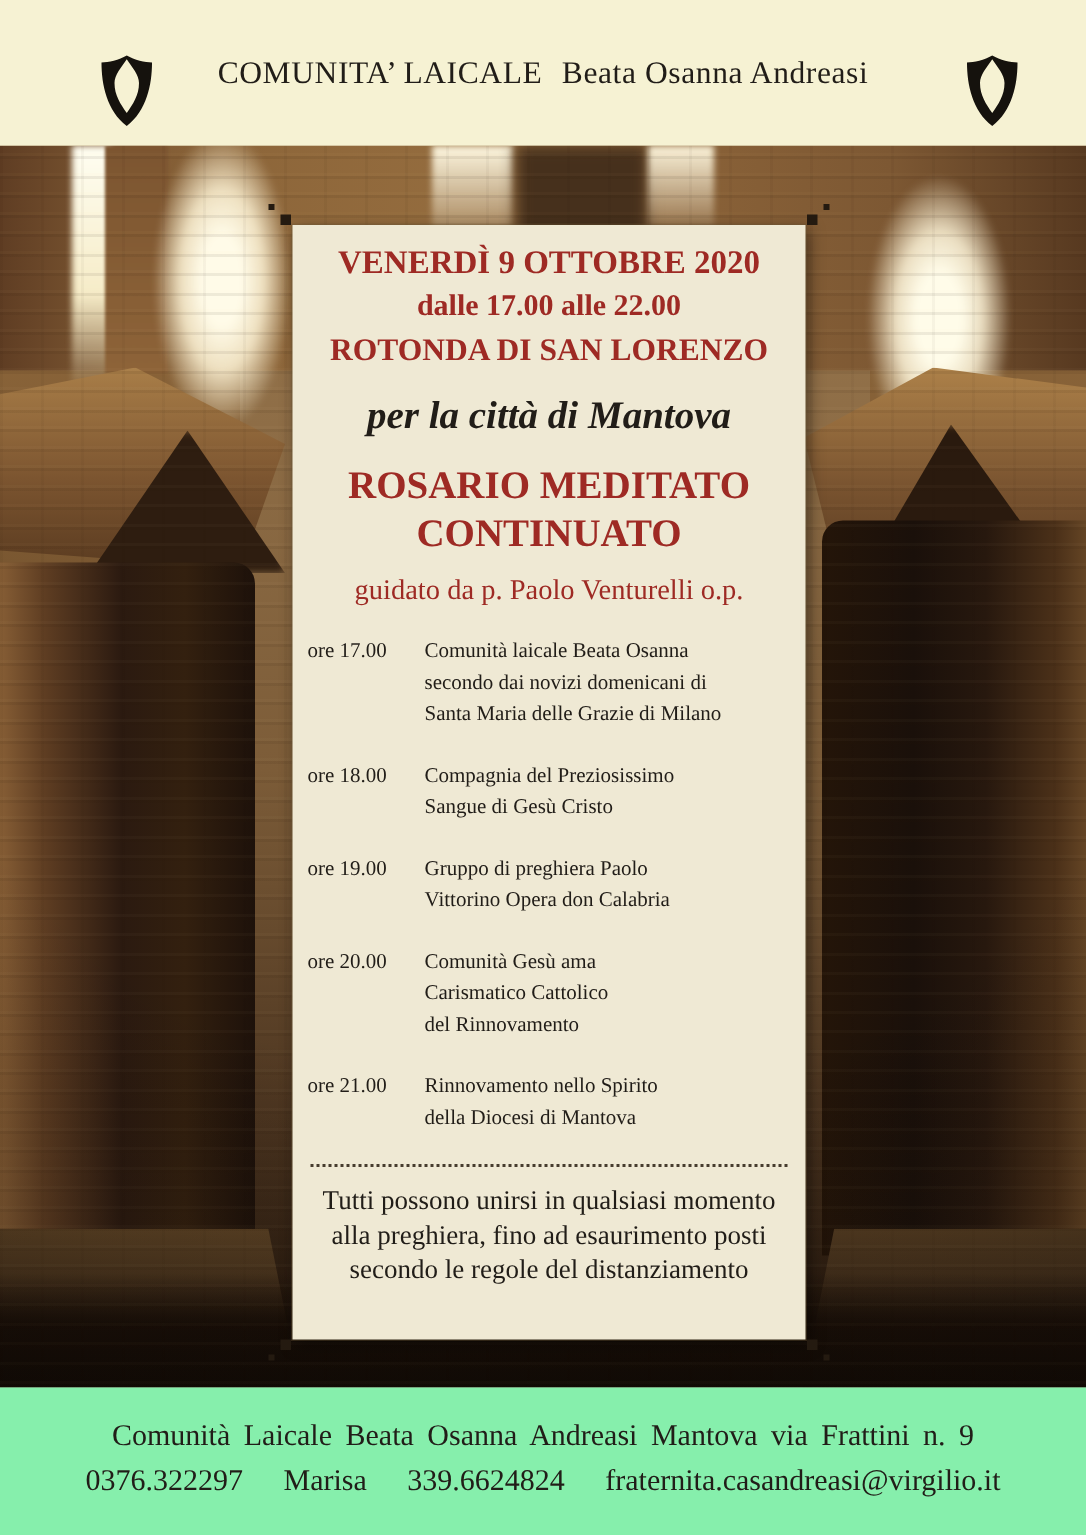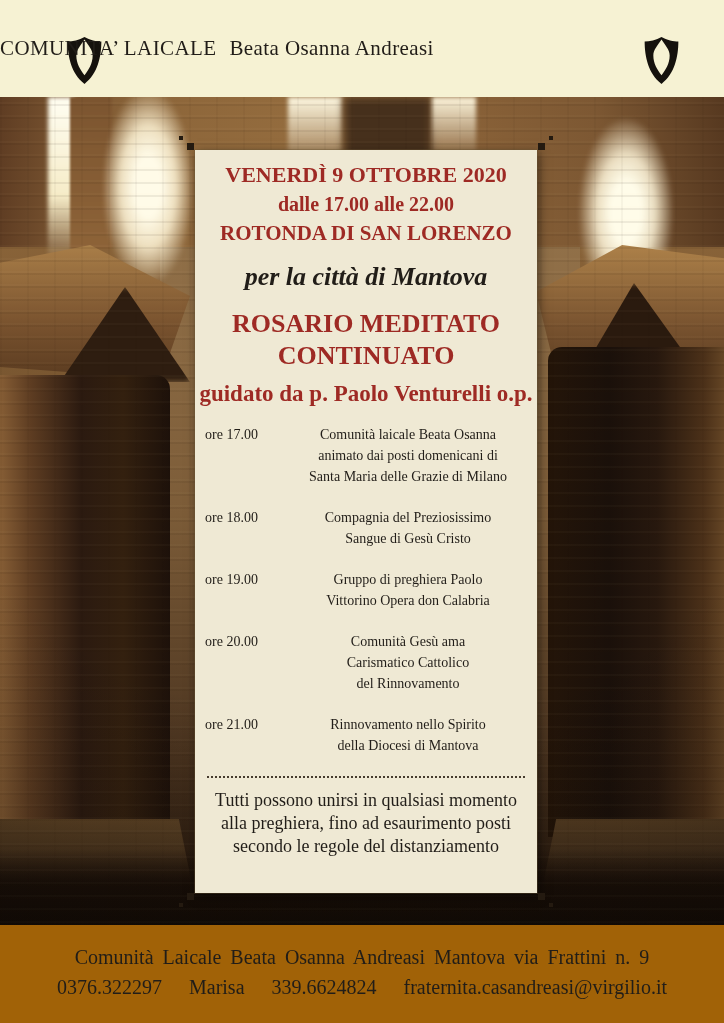--- a/index.html
+++ b/index.html
@@ -4,21 +4,21 @@
 <style>
   html,body{margin:0;padding:0}
   body{
     width:724px;height:1023px;position:relative;overflow:hidden;
     background:#f6f2d3;
     font-family:"Liberation Serif","DejaVu Serif",serif;
     color:#211d18;
   }
   
   .header{position:absolute;top:0;left:0;width:724px;height:97px;background:#f6f2d3;z-index:6}
-  .header-title{position:absolute;top:0;left:0;right:0;height:97px;display:flex;align-items:center;gap:13px;font-size:21px;letter-spacing:.4px;color:#211d18}
+  .header-title{position:absolute;top:0;left:0;right:0;height:97px;display:flex;align-items:center;justify-content:center;gap:13px;font-size:21px;letter-spacing:.4px;color:#211d18}
   .shield{position:absolute;top:36px;width:37px;height:49px}
   .shield.left{left:66px}
   .shield.right{right:44px}
   
   .photo{position:absolute;top:97px;left:0;width:724px;height:828px;overflow:hidden;
     background:linear-gradient(180deg,#94703f 0%,#8a6439 16%,#76542f 38%,#5a3d23 60%,#352213 80%,#1d120b 100%);}
   .photo>div{position:absolute}
   .ph-mid{left:160px;top:120px;width:420px;height:660px;background:linear-gradient(180deg,#93724a 0%,#7c5c38 45%,#4c3520 80%,#2a1b0f 100%)}
   .ph-top-bricks{left:0;top:0;width:724px;height:150px;
     background:linear-gradient(90deg,#5f3d23 0%,#7c5732 10%,#8d663a 22%,#946c3e 42%,#8a6238 62%,#7d5833 82%,#573920 100%)}
@@ -55,29 +55,29 @@
   .tl1{left:-8px;top:-7px}.tl2{left:-16px;top:-14px}
   .tr1{right:-8px;top:-7px}.tr2{right:-16px;top:-14px}
   .bl1{left:-8px;bottom:-7px}.bl2{left:-16px;bottom:-14px}
   .br1{right:-8px;bottom:-7px}.br2{right:-16px;bottom:-14px}
   .red{color:#9e2a24}
   .p-date{margin-top:2px;font-weight:bold;font-size:22px;line-height:30px}
   .p-time{font-weight:bold;font-size:20px;line-height:28px}
   .p-place{font-weight:bold;font-size:21px;line-height:30px}
   .p-intro{margin-top:12px;font-style:italic;font-weight:bold;font-size:26px;line-height:33px;color:#211d18}
   .p-title{margin-top:15px;font-weight:bold;font-size:26px;line-height:32px}
-  .p-guide{margin-top:9px;font-weight:bold;font-size:23px;line-height:26px}
+  .p-guide{margin-top:9px;font-weight:normal;font-size:19px;line-height:26px}
   .schedule{margin-top:17px;padding:0 4px 0 10px;text-align:left}
   .sched-item{display:flex;margin-bottom:20px;font-size:14px;line-height:21px;color:#211d18}
   .sched-time{width:78px;flex:none}
-  .sched-desc{flex:1;text-align:center}
+  .sched-desc{flex:1;}
   .divider{margin:10px 12px 0 12px;border-top:2px dotted #463c2e;height:0}
   .note{margin-top:11px;font-size:18px;line-height:23px;color:#211d18}
   
-  .footer{position:absolute;left:0;top:925px;width:724px;height:98px;background:#a16207;z-index:6;text-align:center}
+  .footer{position:absolute;left:0;top:925px;width:724px;height:98px;background:#86efac;z-index:6;text-align:center}
   .f-line1{margin-top:17px;font-size:20px;line-height:30px;word-spacing:4px}
   .f-line2{font-size:20px;line-height:30px}
   .f-line2 span{margin:0 11px}
 </style>
 </head>
 <body>
 
 <div class="header">
   <svg class="shield left" viewBox="0 0 36 48">
     <path d="M18 1 C23 4 30 5.5 34.5 5.5 C34.5 20 31 37 18 47 C5 37 1.5 20 1.5 5.5 C6 5.5 13 4 18 1 Z" fill="#15120d"></path>
@@ -139,21 +139,21 @@
       <div>CONTINUATO</div>
     </div>
   <div class="p-guide red">guidato da p. Paolo Venturelli o.p.</div>
 
   <div class="schedule">
 
       <div class="sched-item">
         <div class="sched-time">ore 17.00</div>
         <div class="sched-desc">
           <div>Comunità laicale Beata Osanna</div>
-          <div>animato dai posti domenicani di</div>
+          <div>secondo dai novizi domenicani di</div>
           <div>Santa Maria delle Grazie di Milano</div>
         </div>
       </div>
 
       <div class="sched-item">
         <div class="sched-time">ore 18.00</div>
         <div class="sched-desc">
           <div>Compagnia del Preziosissimo</div>
           <div>Sangue di Gesù Cristo</div>
         </div>

